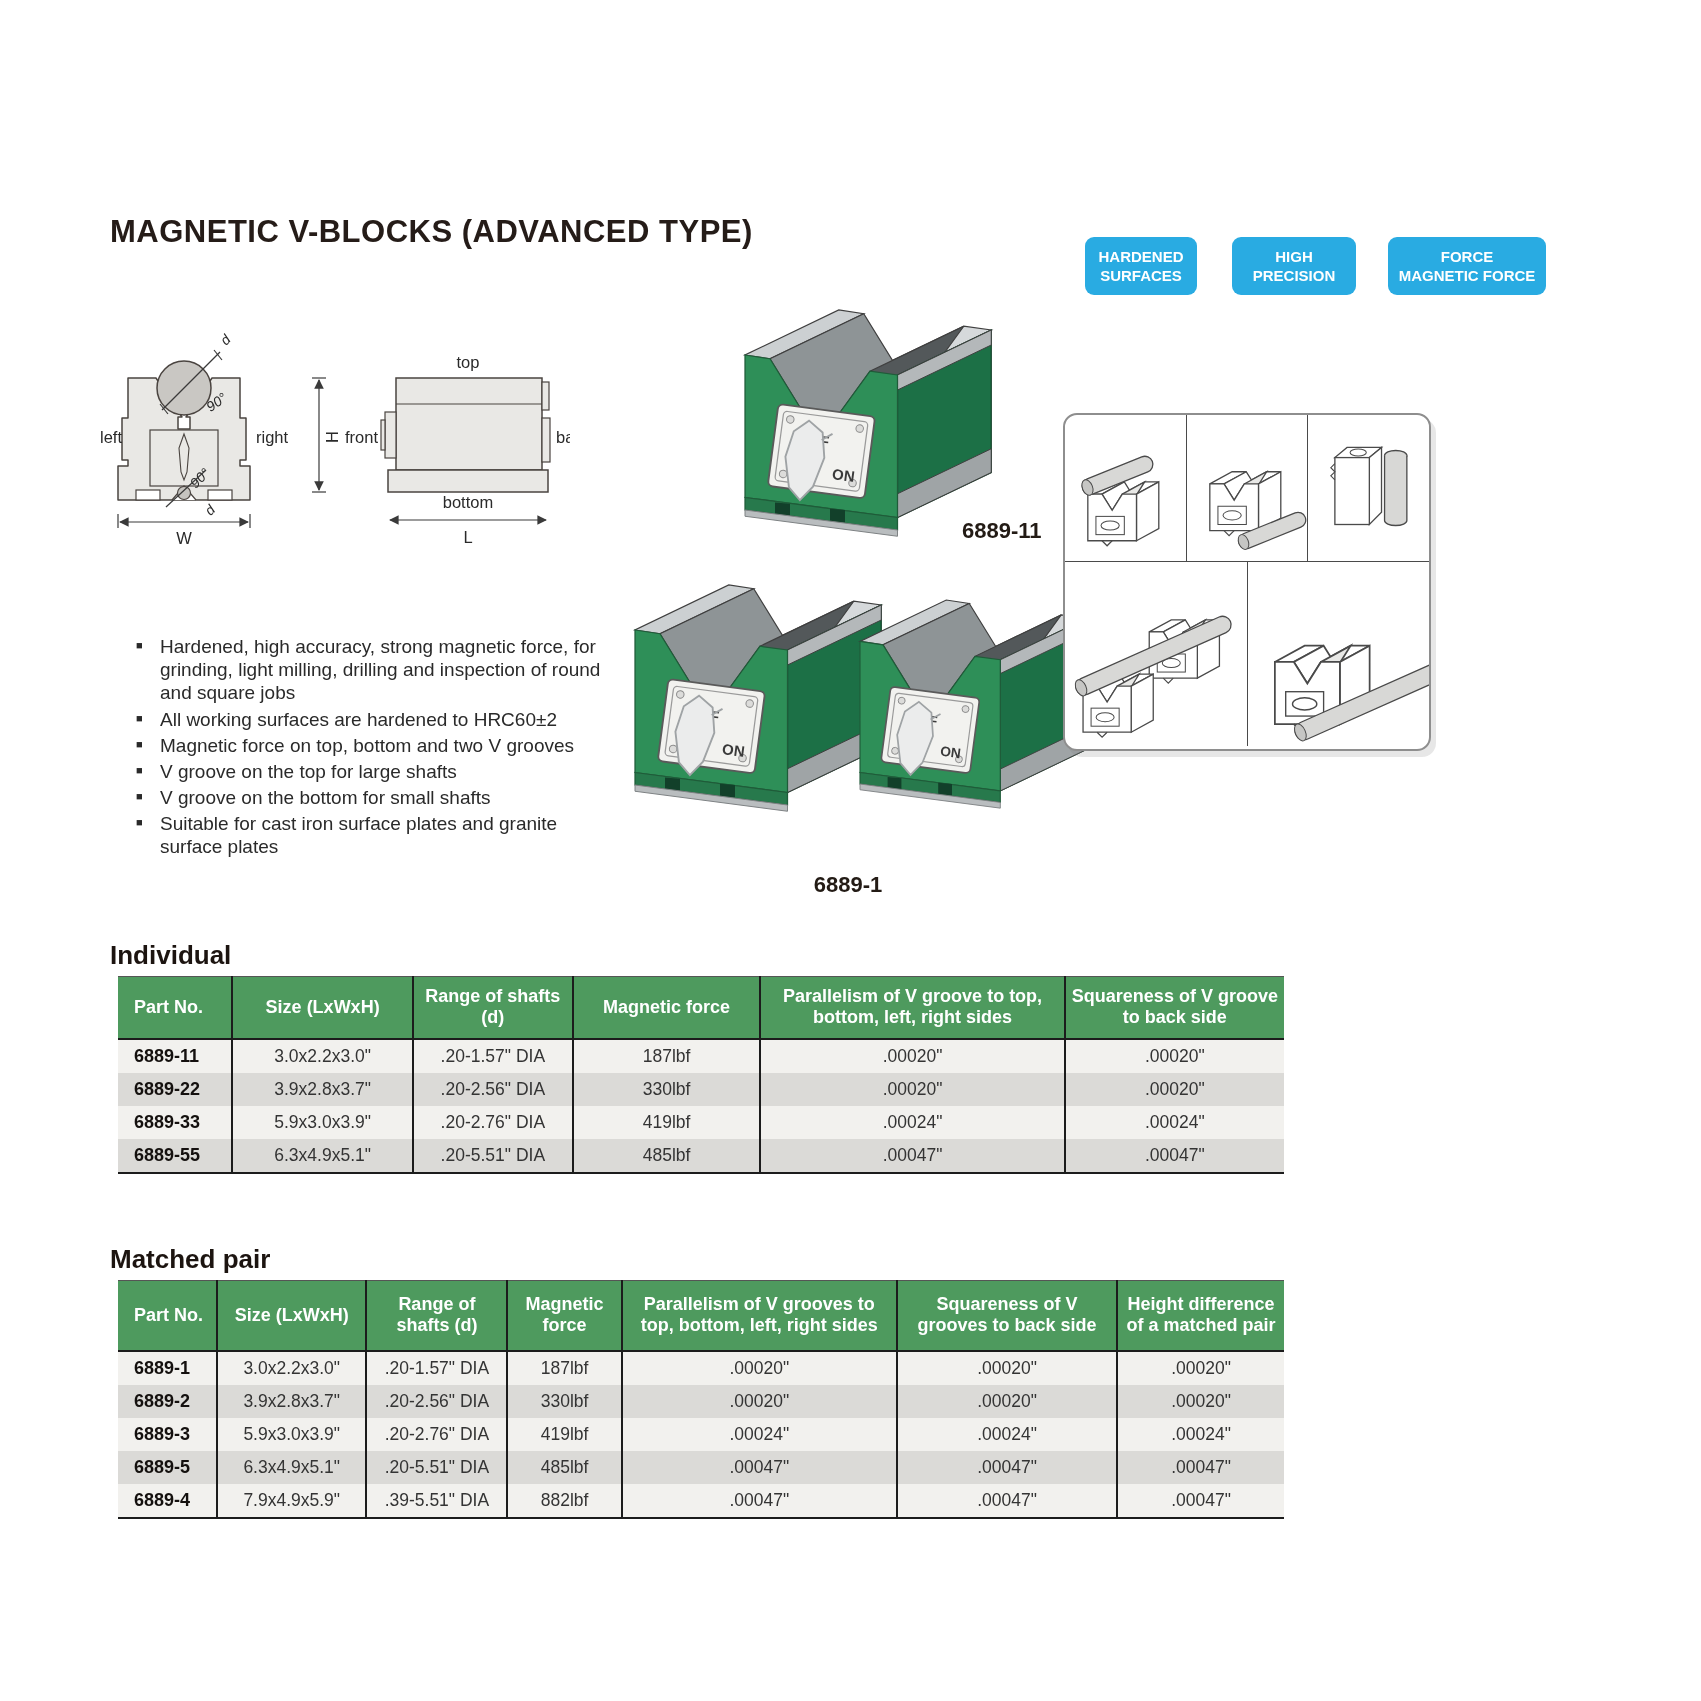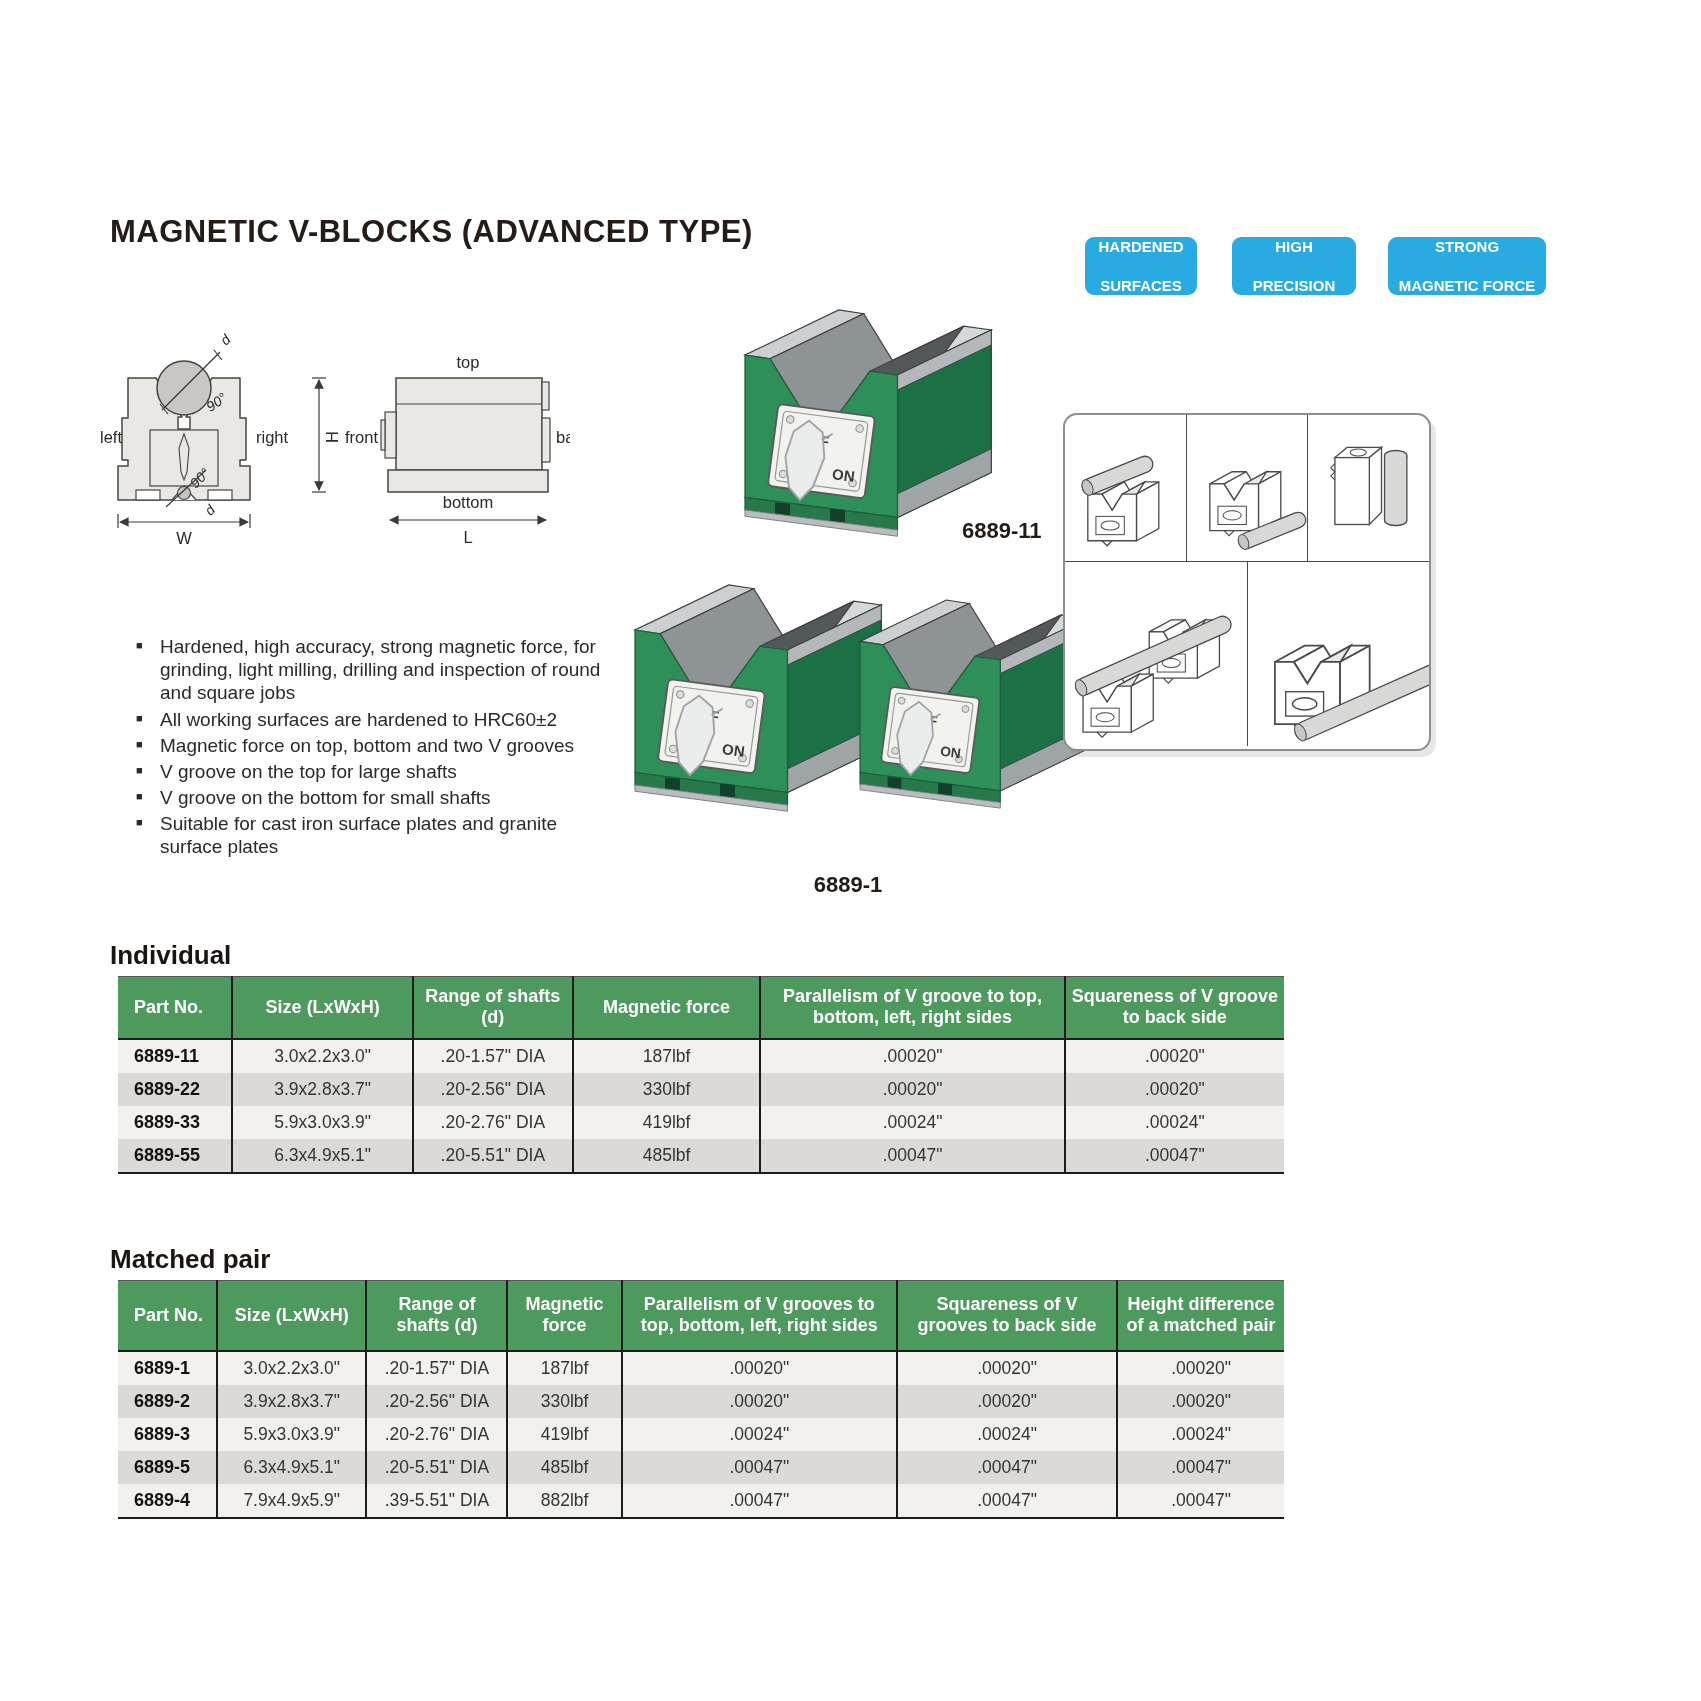--- a/index.html
+++ b/index.html
@@ -2,21 +2,21 @@
 <html><head>
 <meta charset="utf-8">
 <style>
   html,body{margin:0;padding:0;background:#ffffff;}
   .page{position:relative;width:1701px;height:1701px;background:#fff;
         font-family:"Liberation Sans",sans-serif;overflow:hidden;}
   .title{position:absolute;left:110px;top:214px;font-size:31px;font-weight:bold;
          color:#251c18;letter-spacing:.5px;text-align:center;}
   .badge{position:absolute;top:237px;height:58px;border-radius:9px;background:#29abe2;
          color:#fff;font-weight:bold;font-size:15px;line-height:19px;text-align:center;
-         display:flex;flex-direction:column;justify-content:space-between;}
+         display:flex;flex-direction:column;justify-content:center;}
   #badge1{left:1085px;width:112px}
   #badge2{left:1232px;width:124px}
   #badge3{left:1388px;width:158px}
   .features{position:absolute;left:118px;top:617px;width:470px;margin:18px;padding:0;
             list-style:none;font-size:19px;line-height:1.22;color:#2a2a2a;}
   .features li{position:relative;padding-left:24px;margin-bottom:3px;}
   .features li::before{content:"■";position:absolute;left:0;top:4px;font-size:11px;color:#2a2a2a;}
   svg text{font-family:"Liberation Sans",sans-serif;}
   .dia-label{font-size:16.5px;fill:#2a2a2a;}
   .dia-small{font-size:14px;fill:#2a2a2a;font-style:italic;}
@@ -57,21 +57,21 @@
 
   <div class="badge" id="badge1">
     <div>HARDENED</div>
     <div>SURFACES</div>
   </div>
   <div class="badge" id="badge2">
     <div>HIGH</div>
     <div>PRECISION</div>
   </div>
   <div class="badge" id="badge3">
-    <div>STRONG</div>
+    <div>FORCE</div>
     <div>MAGNETIC FORCE</div>
   </div>
 
   <svg style="position:absolute;left:100px;top:300px" width="470" height="270" viewBox="0 0 470 270">
     <defs>
       <marker id="arr" viewBox="0 0 10 10" refX="9" refY="5" markerWidth="8" markerHeight="8" orient="auto-start-reverse">
         <path d="M0,0 L10,5 L0,10 z" fill="#3a3a3a"></path>
       </marker>
     </defs>
     <g>

